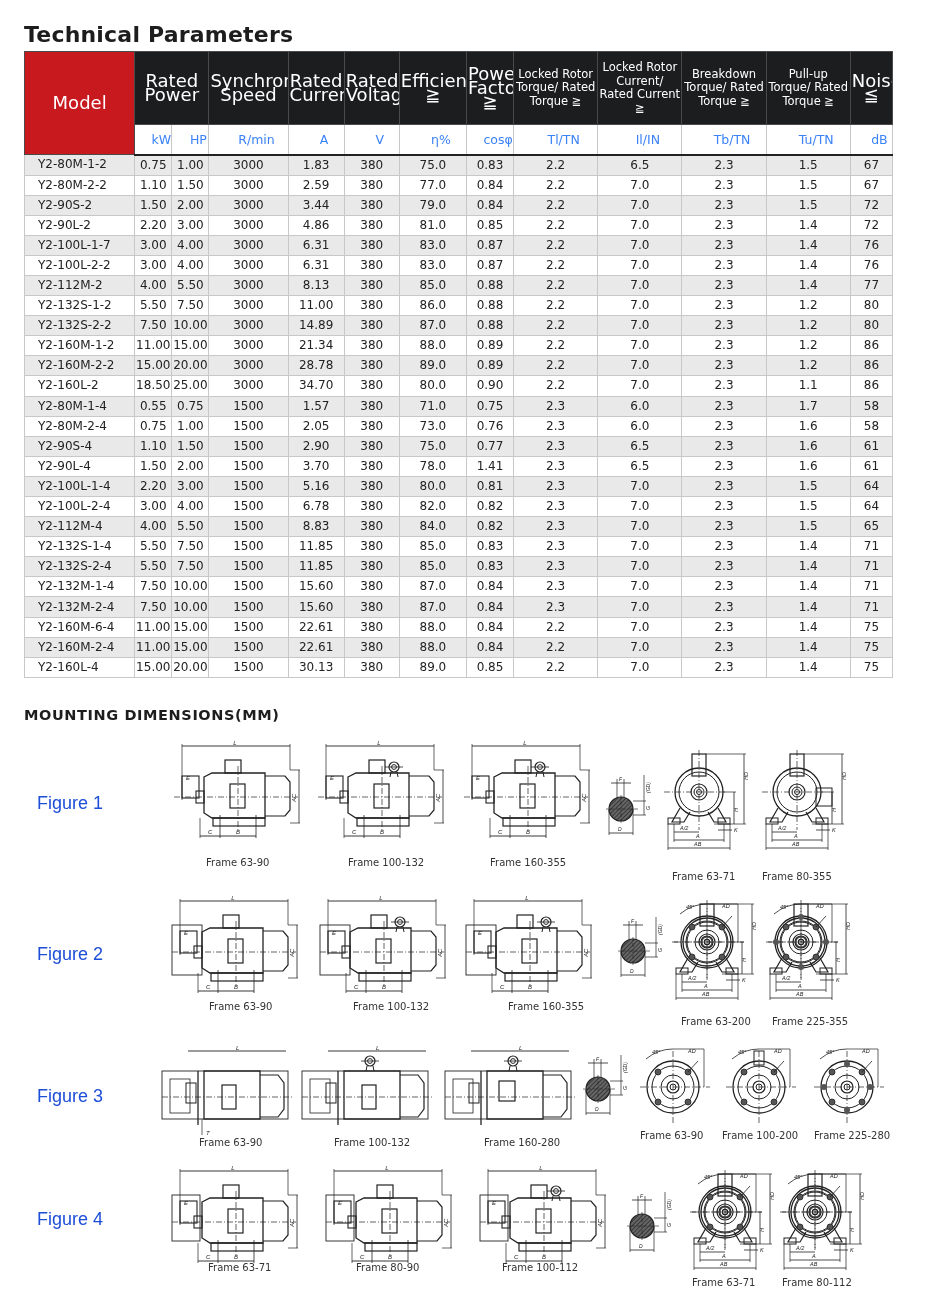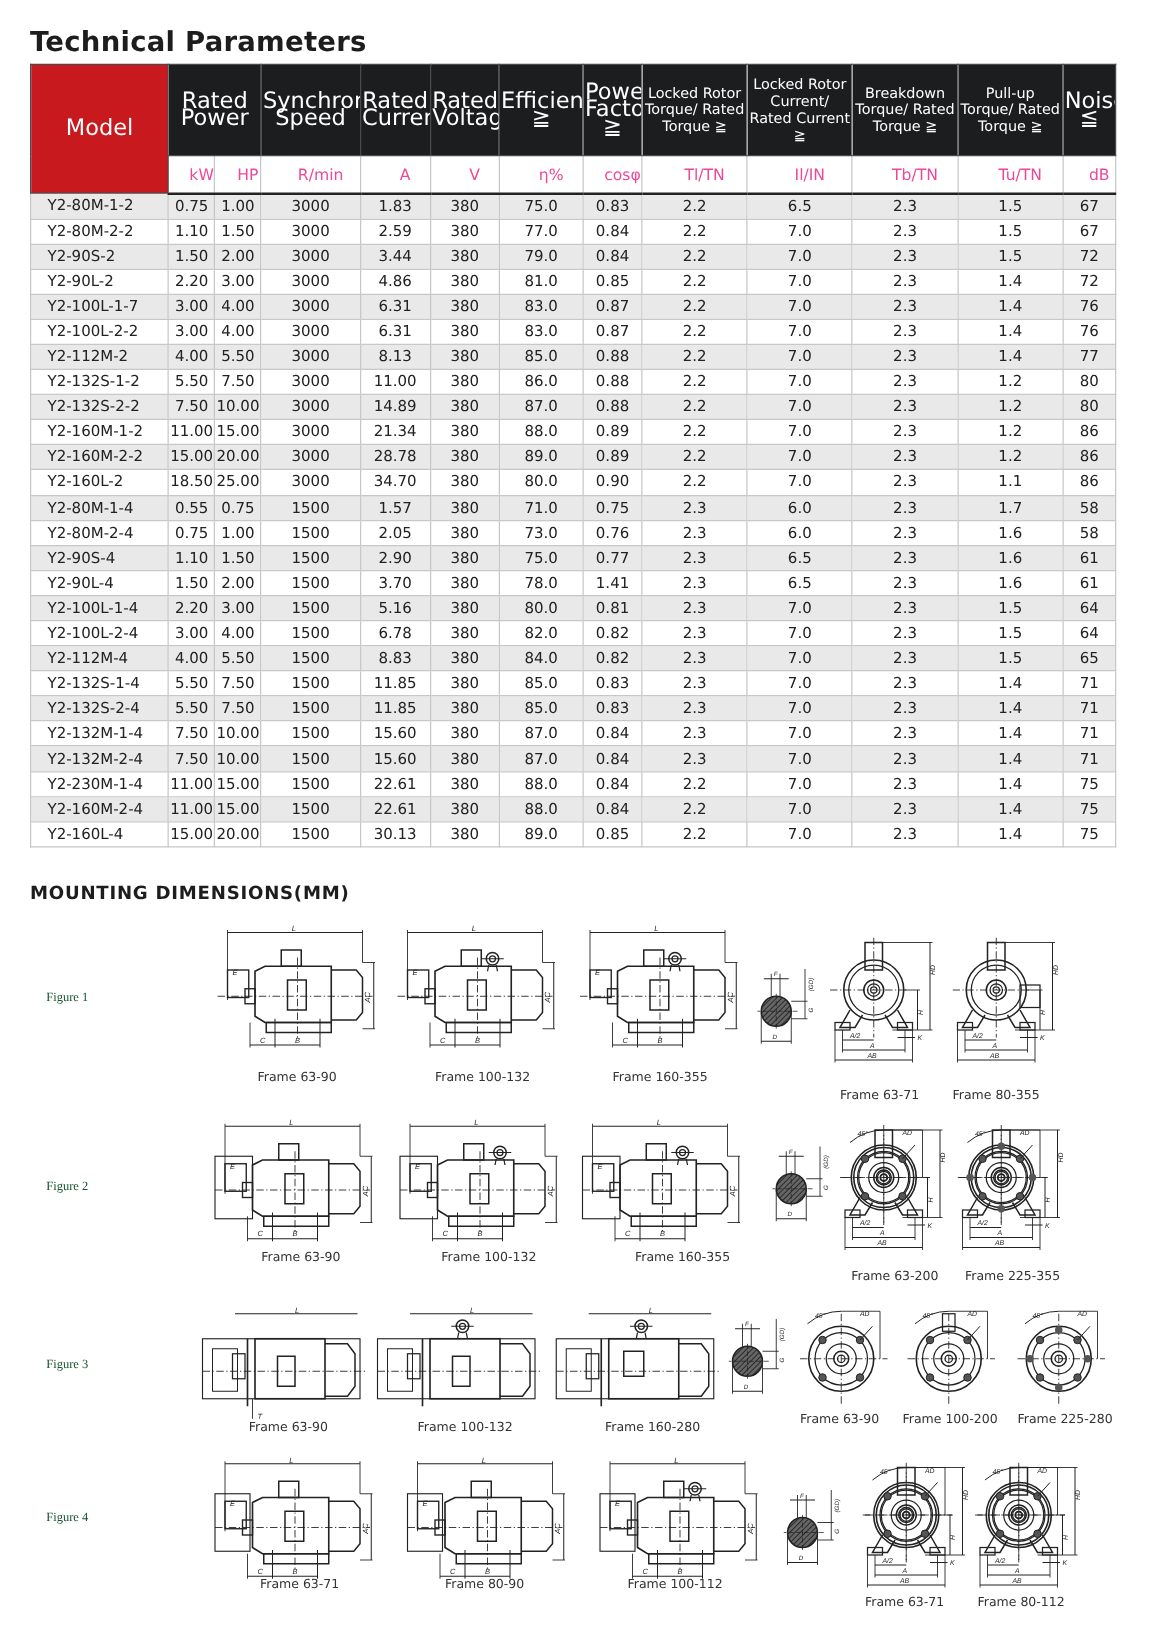--- a/index.html
+++ b/index.html
@@ -25,34 +25,34 @@
     background: #1c1d1f; color: #ffffff; font-weight: normal;
     font-size: 18px; line-height: 14px; height: 73px; border-color: #4a4a4a;
     white-space: normal; padding: 0 1px;
   }
   table.params thead tr.h1 th.small { font-size: 11.5px; line-height: 13.5px; margin-top: 36px; }
   table.params thead th.model {
     background: #c8191f !important; color: #fff; font-size: 13.5px; font-weight: normal;
     border-color: #c8191f;
   }
   table.params thead tr.h2 th {
-    background: #ffffff; color: #ec4899; font-weight: normal; font-size: 12.5px;
+    background: #ffffff; color: #3b82f6; font-weight: normal; font-size: 12.5px;
     height: 30px; border-bottom: 2px solid #222; padding-left: 16px;
   }
   table.params tbody td {
     font-size: 12px; height: 20.1px; line-height: 19px; color: #222; padding: 0;
   }
   table.params tbody tr:nth-child(odd) td { background: #e9e9ea; }
   table.params tbody tr:nth-child(even) td { background: #ffffff; }
   table.params tbody td.model-cell { text-align: left; padding-left: 13px; }
 
   .figure-row { position: absolute; left: 0; width: 930px; }
   .figure-label {
-    position: absolute; left: 37px; font-size: 10px; color: #14532d;
-    font-family: Liberation Serif, serif;
+    position: absolute; left: 37px; font-size: 18px; color: #1d4ed8;
+    font-family: Liberation Sans, sans-serif;
   }
   .drawing { position: absolute; }
   .drawing svg { display: block; }
   .caption {
     position: absolute; font-size: 10px; color: #333; white-space: nowrap;
     font-family: "DejaVu Sans", sans-serif; text-align: left;
   }
 </style>
 </head>
 <body>
@@ -445,21 +445,21 @@
         <td>380</td>
         <td>87.0</td>
         <td>0.84</td>
         <td>2.3</td>
         <td>7.0</td>
         <td>2.3</td>
         <td>1.4</td>
         <td>71</td>
       </tr>
       <tr>
-        <td class="model-cell">Y2-230M-1-4</td>
+        <td class="model-cell">Y2-160M-6-4</td>
         <td>11.00</td>
         <td>15.00</td>
         <td>1500</td>
         <td>22.61</td>
         <td>380</td>
         <td>88.0</td>
         <td>0.84</td>
         <td>2.2</td>
         <td>7.0</td>
         <td>2.3</td>

